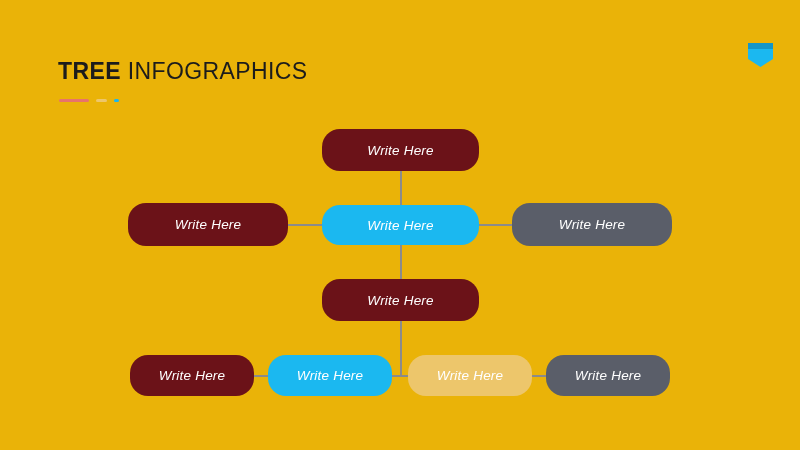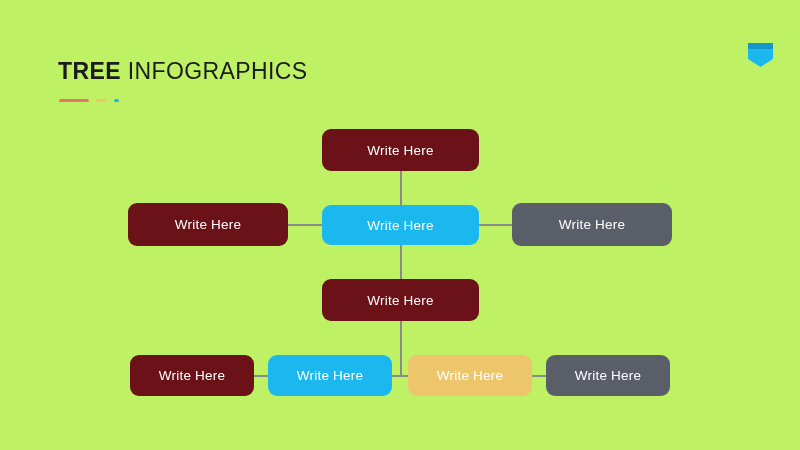--- a/index.html
+++ b/index.html
@@ -10,21 +10,21 @@
     width: 800px;
     height: 450px;
     background: #ffffff;
     font-family: "Liberation Sans", sans-serif;
     overflow: hidden;
   }
   .slide {
     position: relative;
     width: 800px;
     height: 450px;
-    background: #bef264;
+    background: #eab308;
   }
 
   
   .title {
     position: absolute;
     left: 58px;
     top: 58px;
     font-size: 23px;
     letter-spacing: 0.4px;
     color: #1c1c1c;
@@ -64,29 +64,30 @@
   .line {
     position: absolute;
     background: #8b8b8b;
   }
   .line-v { width: 2px; }
   .line-h { height: 2px; }
 
   
   .node {
     position: absolute;
-    border-radius: 9px;
+    border-radius: 18px;
     display: flex;
     align-items: center;
     justify-content: center;
     color: #ffffff;
     font-size: 13.5px;
     letter-spacing: 0.2px;
     box-sizing: border-box;
     z-index: 2;
+    font-style: italic;
   }
   .node-maroon { background: #6B1218; }
   .node-cyan   { background: #1BB8F0; }
   .node-gray   { background: #5A5E69; }
   .node-gold   { background: #EDC66B; }
 </style>
 </head>
 <body>
 
 <div class="slide">

